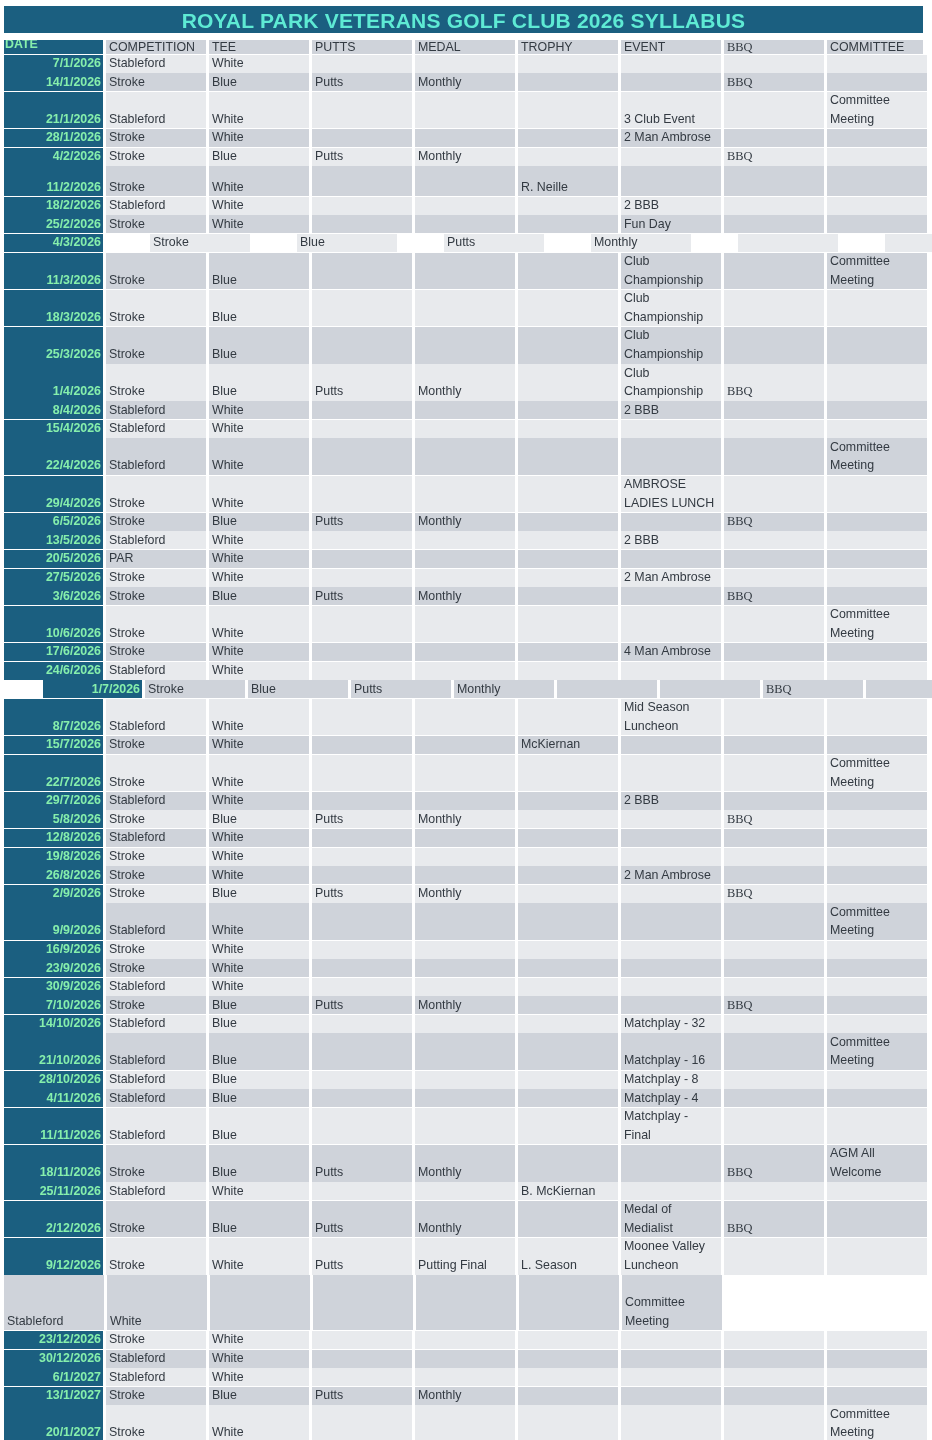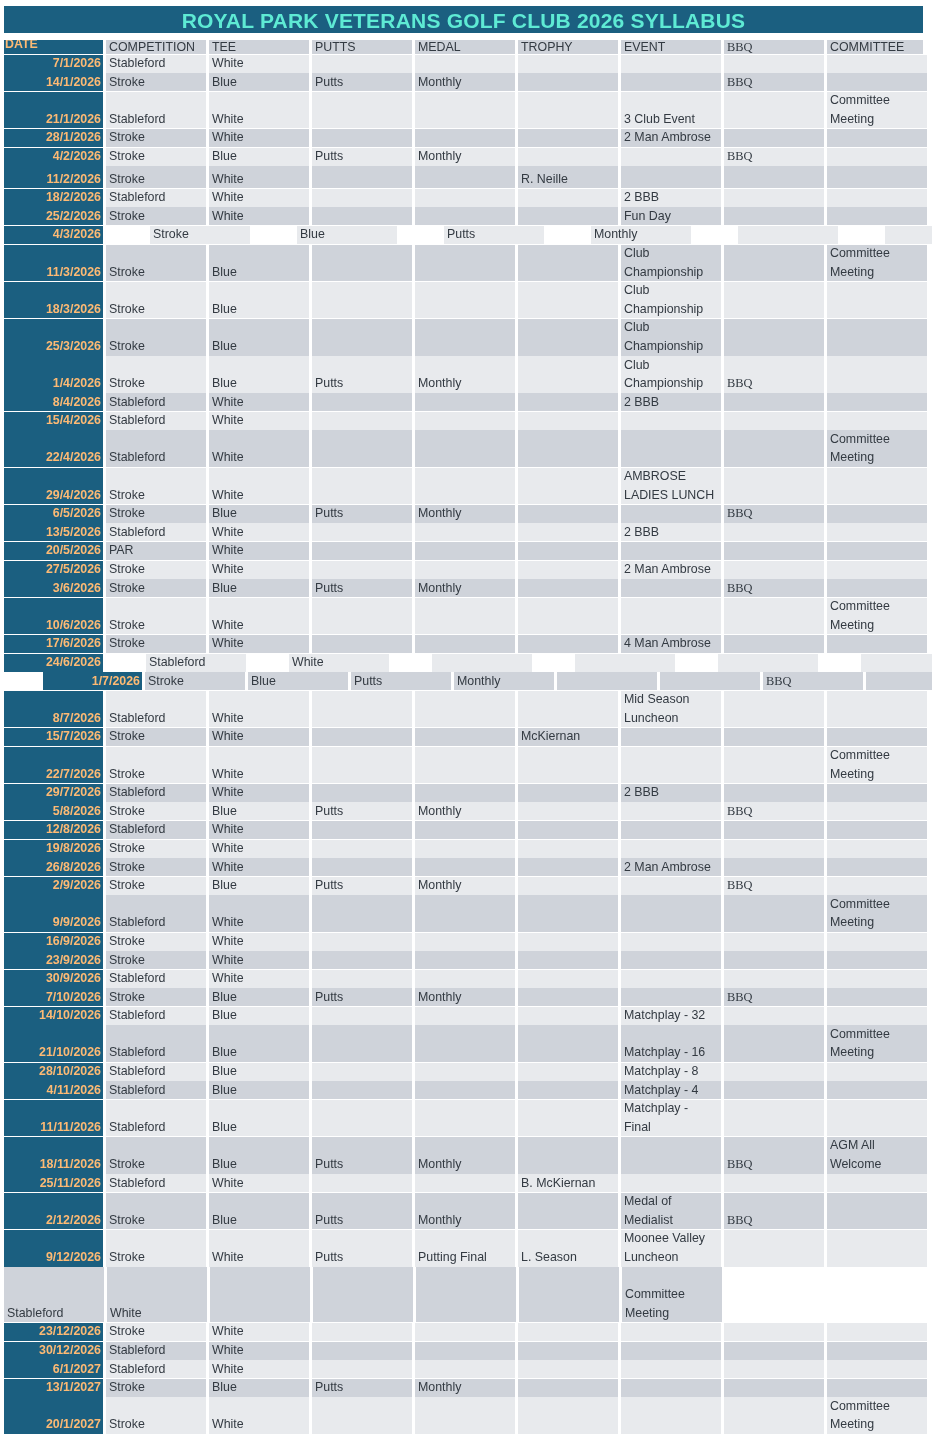--- a/index.html
+++ b/index.html
@@ -48,21 +48,21 @@
     padding: 0 2px 0 3px;
     font-size: 12.4px;
     line-height: 18.6px;
     display: flex;
     flex-direction: column;
     justify-content: flex-end;
     overflow: hidden;
     white-space: nowrap;
   }
   .cell:last-child { margin-right: 0; }
-  .c-date { width: 99px; background: #1b5f80; color: #fdba74; font-weight: bold; text-align: right; padding: 0 2px 0 2px; }
+  .c-date { width: 99px; background: #1b5f80; color: #86efac; font-weight: bold; text-align: right; padding: 0 2px 0 2px; }
   .c-comp { width: 100px; }
   .c-tee { width: 100px; }
   .c-putts { width: 100px; }
   .c-medal { width: 100px; }
   .c-trophy { width: 100px; }
   .c-event { width: 100px; }
   .c-bbq { width: 100px; font-family: Liberation Serif, serif; }
   .c-committee { width: 100px; }
   .row.light .cell:not(.c-date) { background: #e8eaed; }
   .row.dark .cell:not(.c-date) { background: #cfd3da; }
@@ -217,21 +217,21 @@
         </div>
         <div class="cell c-trophy">
           <span class="line"></span>
         </div>
         <div class="cell c-event"></div>
         <div class="cell c-bbq">
           <span class="line">BBQ</span>
         </div>
         <div class="cell c-committee"></div>
       </div>
-      <div class="row dark" style="height: 22px;">
+      <div class="row dark" style="height: 30px;">
         <div class="cell c-date">
           <span class="line">11/2/2026</span>
         </div>
         <div class="cell c-comp">
           <span class="line">Stroke</span>
         </div>
         <div class="cell c-tee">
           <span class="line">White</span>
         </div>
         <div class="cell c-putts">
@@ -728,21 +728,21 @@
           <span class="line"></span>
         </div>
         <div class="cell c-event">
           <span class="line">4 Man Ambrose</span>
         </div>
         <div class="cell c-bbq">
           <span class="line"></span>
         </div>
         <div class="cell c-committee"></div>
       </div>
-      <div class="row light" style="height: 18px; gap: 40px;">
+      <div class="row light" style="height: 18px;">
         <div class="cell c-date">
           <span class="line">24/6/2026</span>
         </div>
         <div class="cell c-comp">
           <span class="line">Stableford</span>
         </div>
         <div class="cell c-tee">
           <span class="line">White</span>
         </div>
         <div class="cell c-putts">

